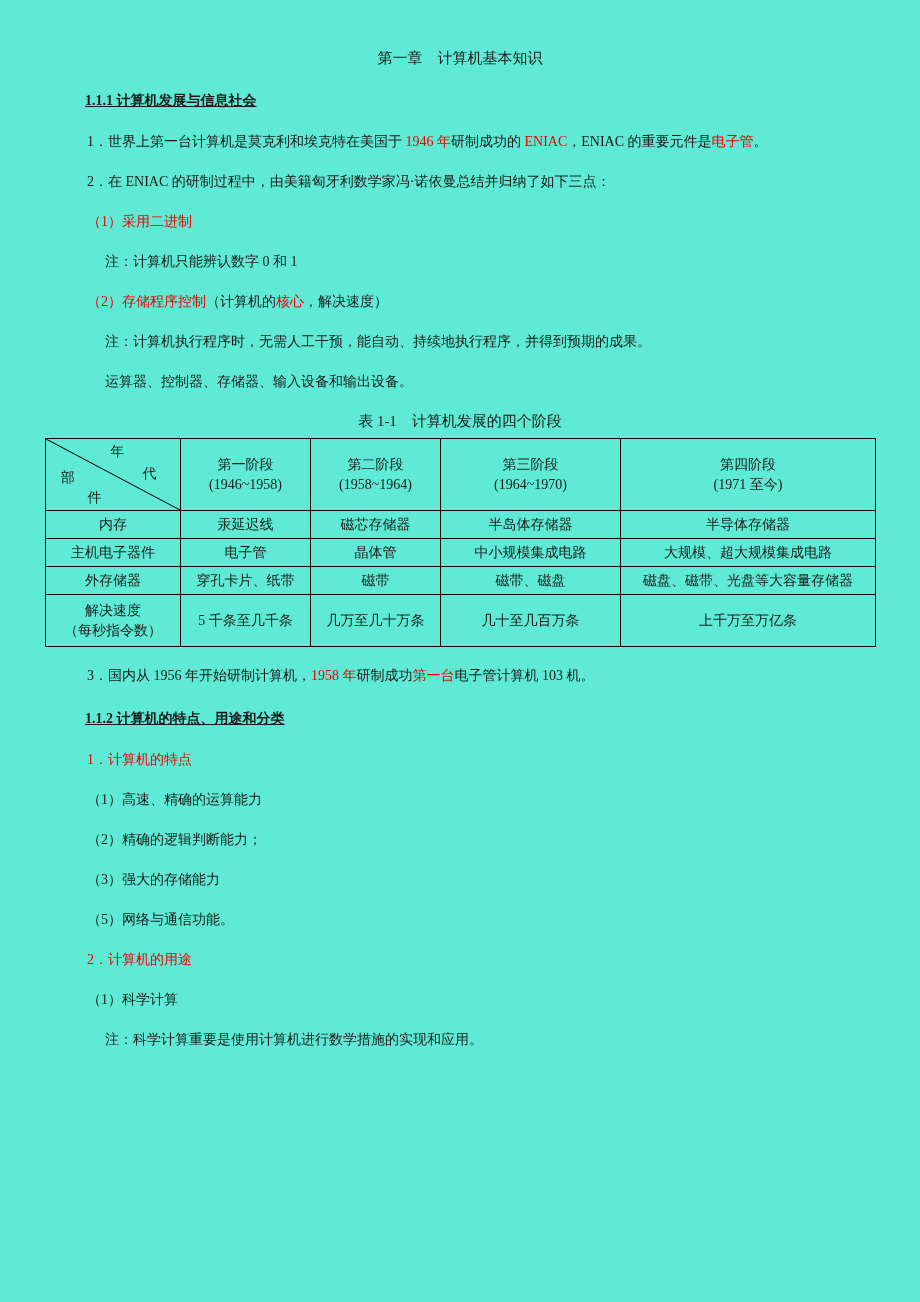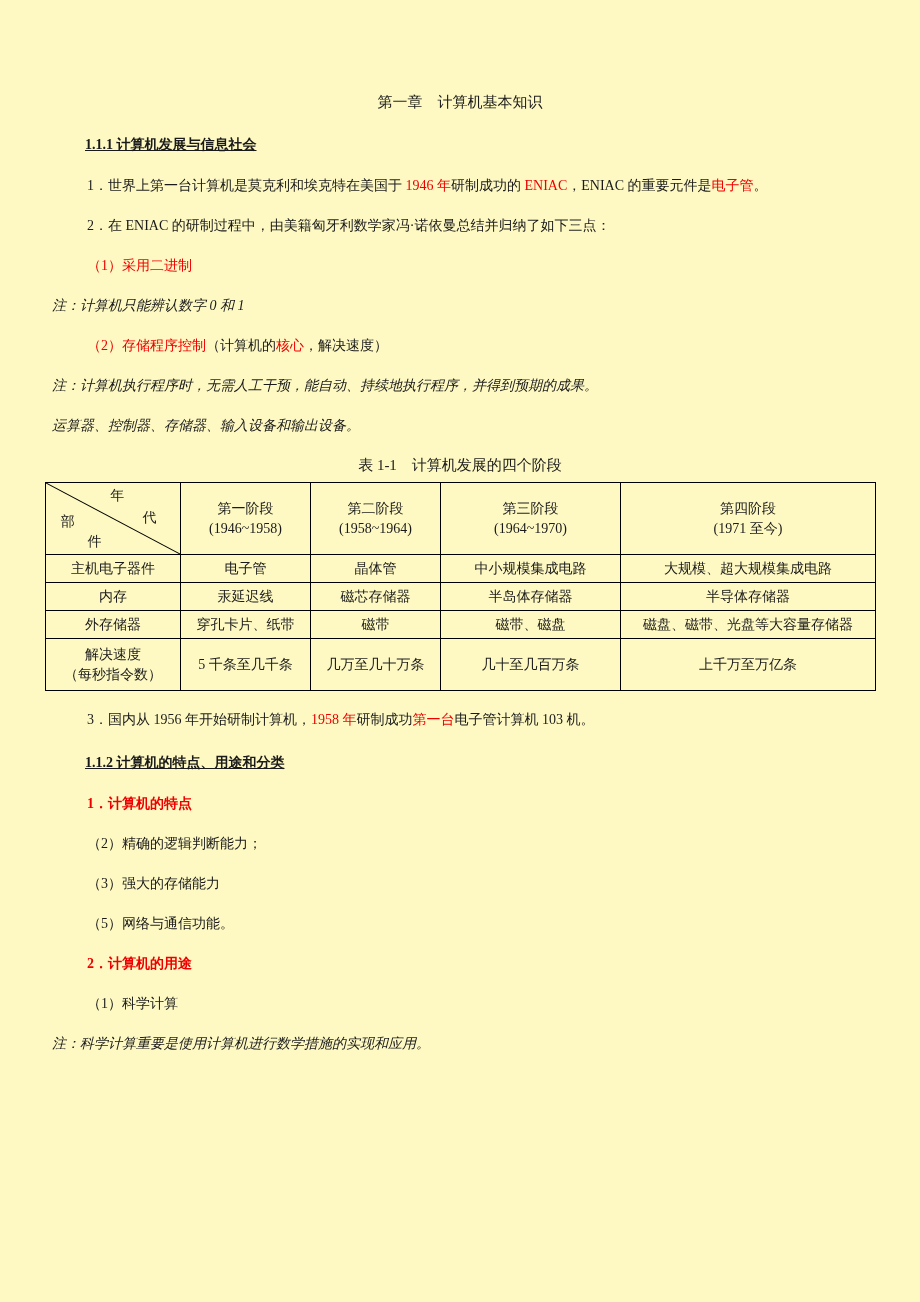--- a/index.html
+++ b/index.html
@@ -1,33 +1,33 @@
 <!DOCTYPE html>
 <html><head>
 <meta charset="utf-8">
 <style>
   * { margin:0; padding:0; box-sizing:border-box; }
   html,body { background:#888; }
   .doc {
     width:920px; height:1302px; margin:0 auto;
-    background:#fef9c3; color:#1a1a1a;
+    background:#5eead4; color:#1a1a1a;
     font-family:"Liberation Serif","DejaVu Serif",serif;
     font-size:14px; position:relative; overflow:hidden;
-    padding-top:92px;
+    padding-top:48px;
   }
   p { margin:0 0 19px 0; line-height:21px; }
   .title { text-align:center; font-size:15px; margin-bottom:21px; }
   .h-underline {
     margin-left:85px; font-weight:bold; text-decoration:underline;
     margin-bottom:20px;
   }
   .h2-gap { margin-top:22px; }
   .para { margin-left:87px; }
-  .flush { margin-left:52px;font-style:italic; }
-  .bold { font-weight:bold; }
+  .flush { margin-left:105px; }
+  .bold { font-weight:normal; }
   span[data-c="red"] { color:#ee0000; }
   span[data-c="black"] { color:inherit; }
   .caption { text-align:center; font-weight:normal; font-size:15px; margin:6px 0 6px 0; }
   table.stages {
     border-collapse:collapse; margin:0 0 18px 45px;
     width:830px; table-layout:fixed; font-size:14px;
   }
   table.stages td {
     border:1px solid #000; text-align:center; vertical-align:middle;
     padding:2px 4px; line-height:20px;
@@ -113,32 +113,32 @@
       <td>
         <div>第三阶段</div>
         <div>(1964~1970)</div>
       </td>
       <td>
         <div>第四阶段</div>
         <div>(1971 至今)</div>
       </td>
     </tr>
     <tr class="body-row">
+      <td>内存</td>
+      <td>汞延迟线</td>
+      <td>磁芯存储器</td>
+      <td>半岛体存储器</td>
+      <td>半导体存储器</td>
+    </tr>
+    <tr class="body-row">
       <td>主机电子器件</td>
       <td>电子管</td>
       <td>晶体管</td>
       <td>中小规模集成电路</td>
       <td>大规模、超大规模集成电路</td>
-    </tr>
-    <tr class="body-row">
-      <td>内存</td>
-      <td>汞延迟线</td>
-      <td>磁芯存储器</td>
-      <td>半岛体存储器</td>
-      <td>半导体存储器</td>
     </tr>
     <tr class="body-row">
       <td>外存储器</td>
       <td>穿孔卡片、纸带</td>
       <td>磁带</td>
       <td>磁带、磁盘</td>
       <td>磁盘、磁带、光盘等大容量存储器</td>
     </tr>
     <tr class="last-row">
       <td>
@@ -157,20 +157,23 @@
     <span data-c="black">3．国内从 1956 年开始研制计算机，</span><span data-c="red">1958 年</span><span data-c="black">研制成功</span><span data-c="red">第一台</span><span data-c="black">电子管计算机 103 机。</span>
   </p>
 
   <p class="h-underline h2-gap">1.1.2 计算机的特点、用途和分类</p>
 
   <p class="para bold">
     <span data-c="red">1．计算机的特点</span>
   </p>
 
   <p class="para">
+    <span data-c="black">（1）高速、精确的运算能力</span>
+  </p>
+  <p class="para">
     <span data-c="black">（2）精确的逻辑判断能力；</span>
   </p>
   <p class="para">
     <span data-c="black">（3）强大的存储能力</span>
   </p>
   <p class="para">
     <span data-c="black">（5）网络与通信功能。</span>
   </p>
 
   <p class="para bold">

